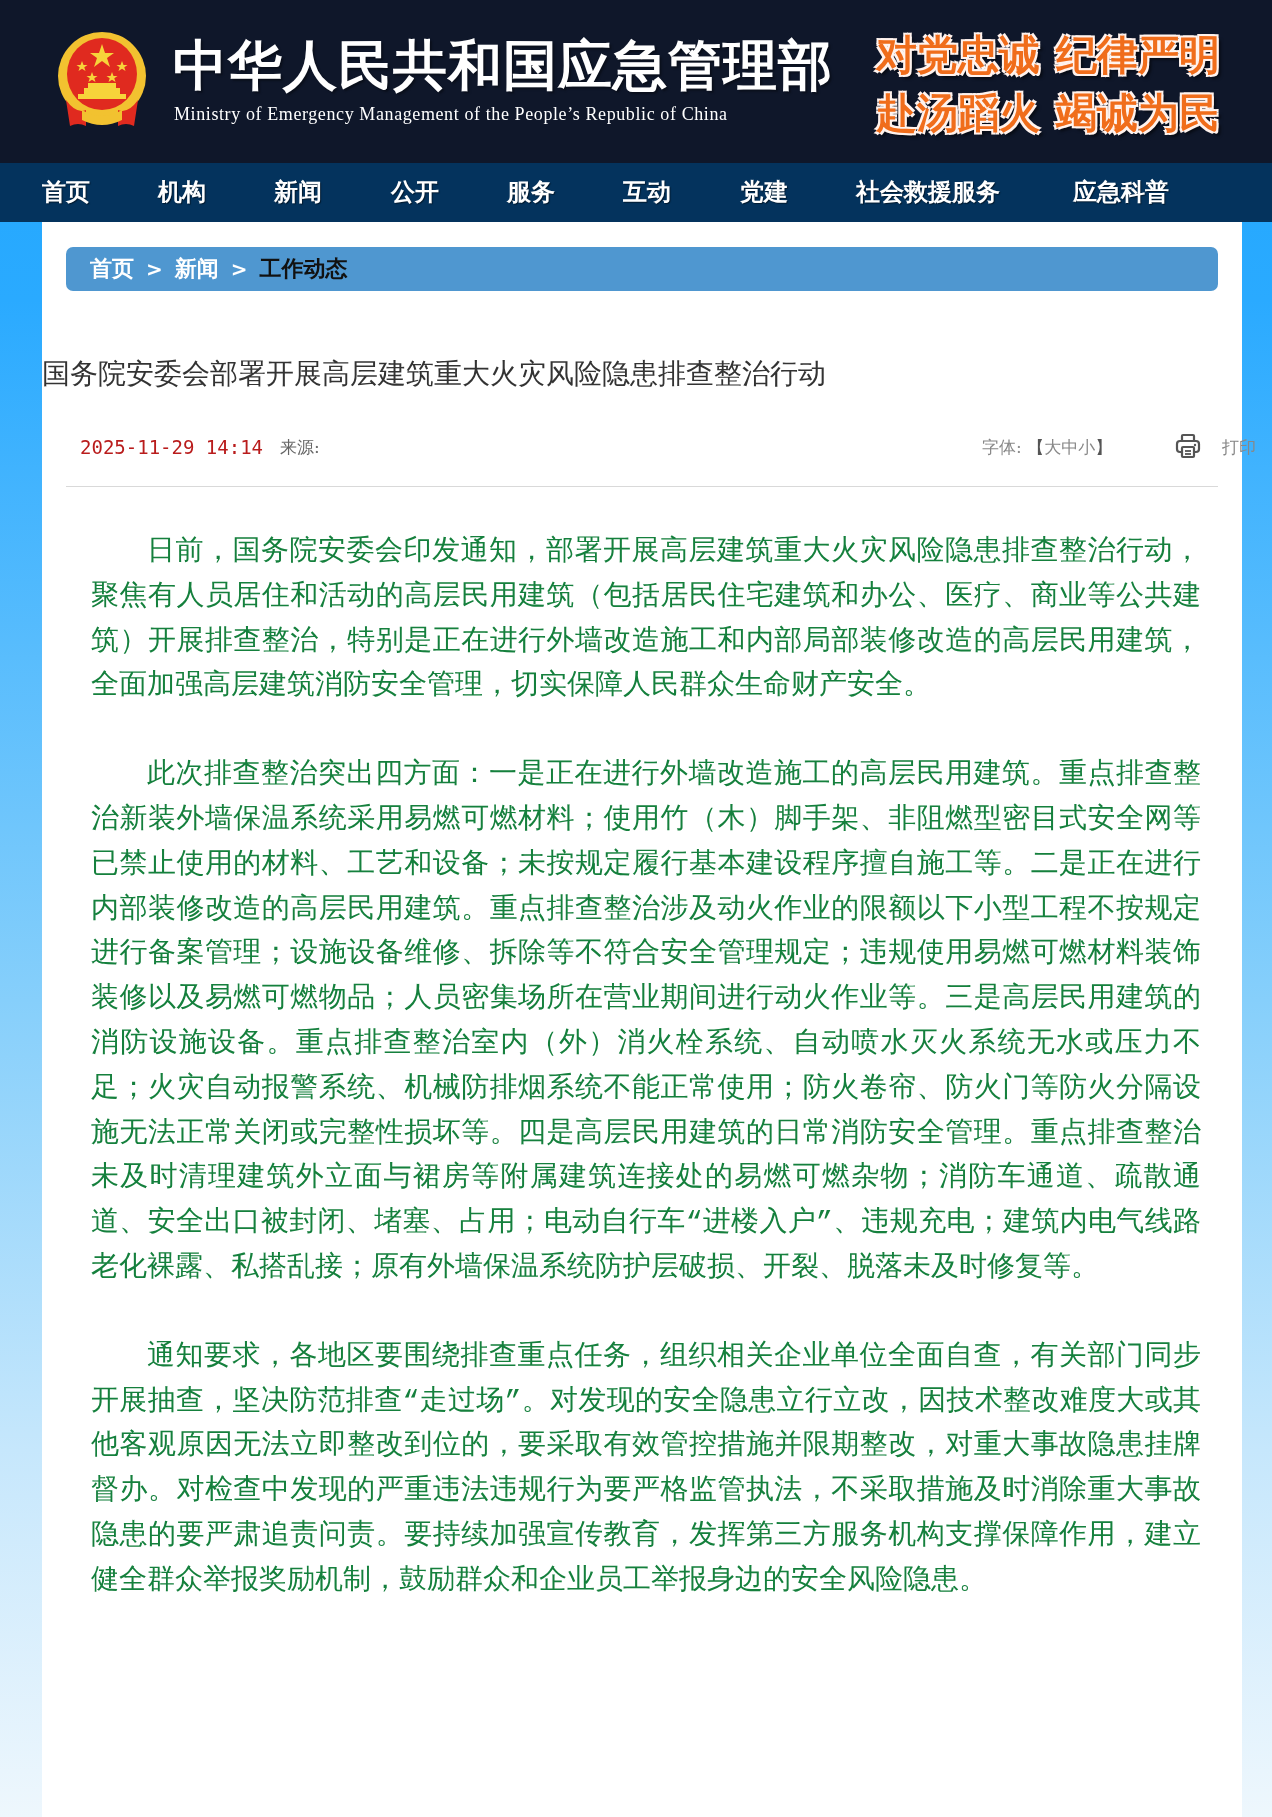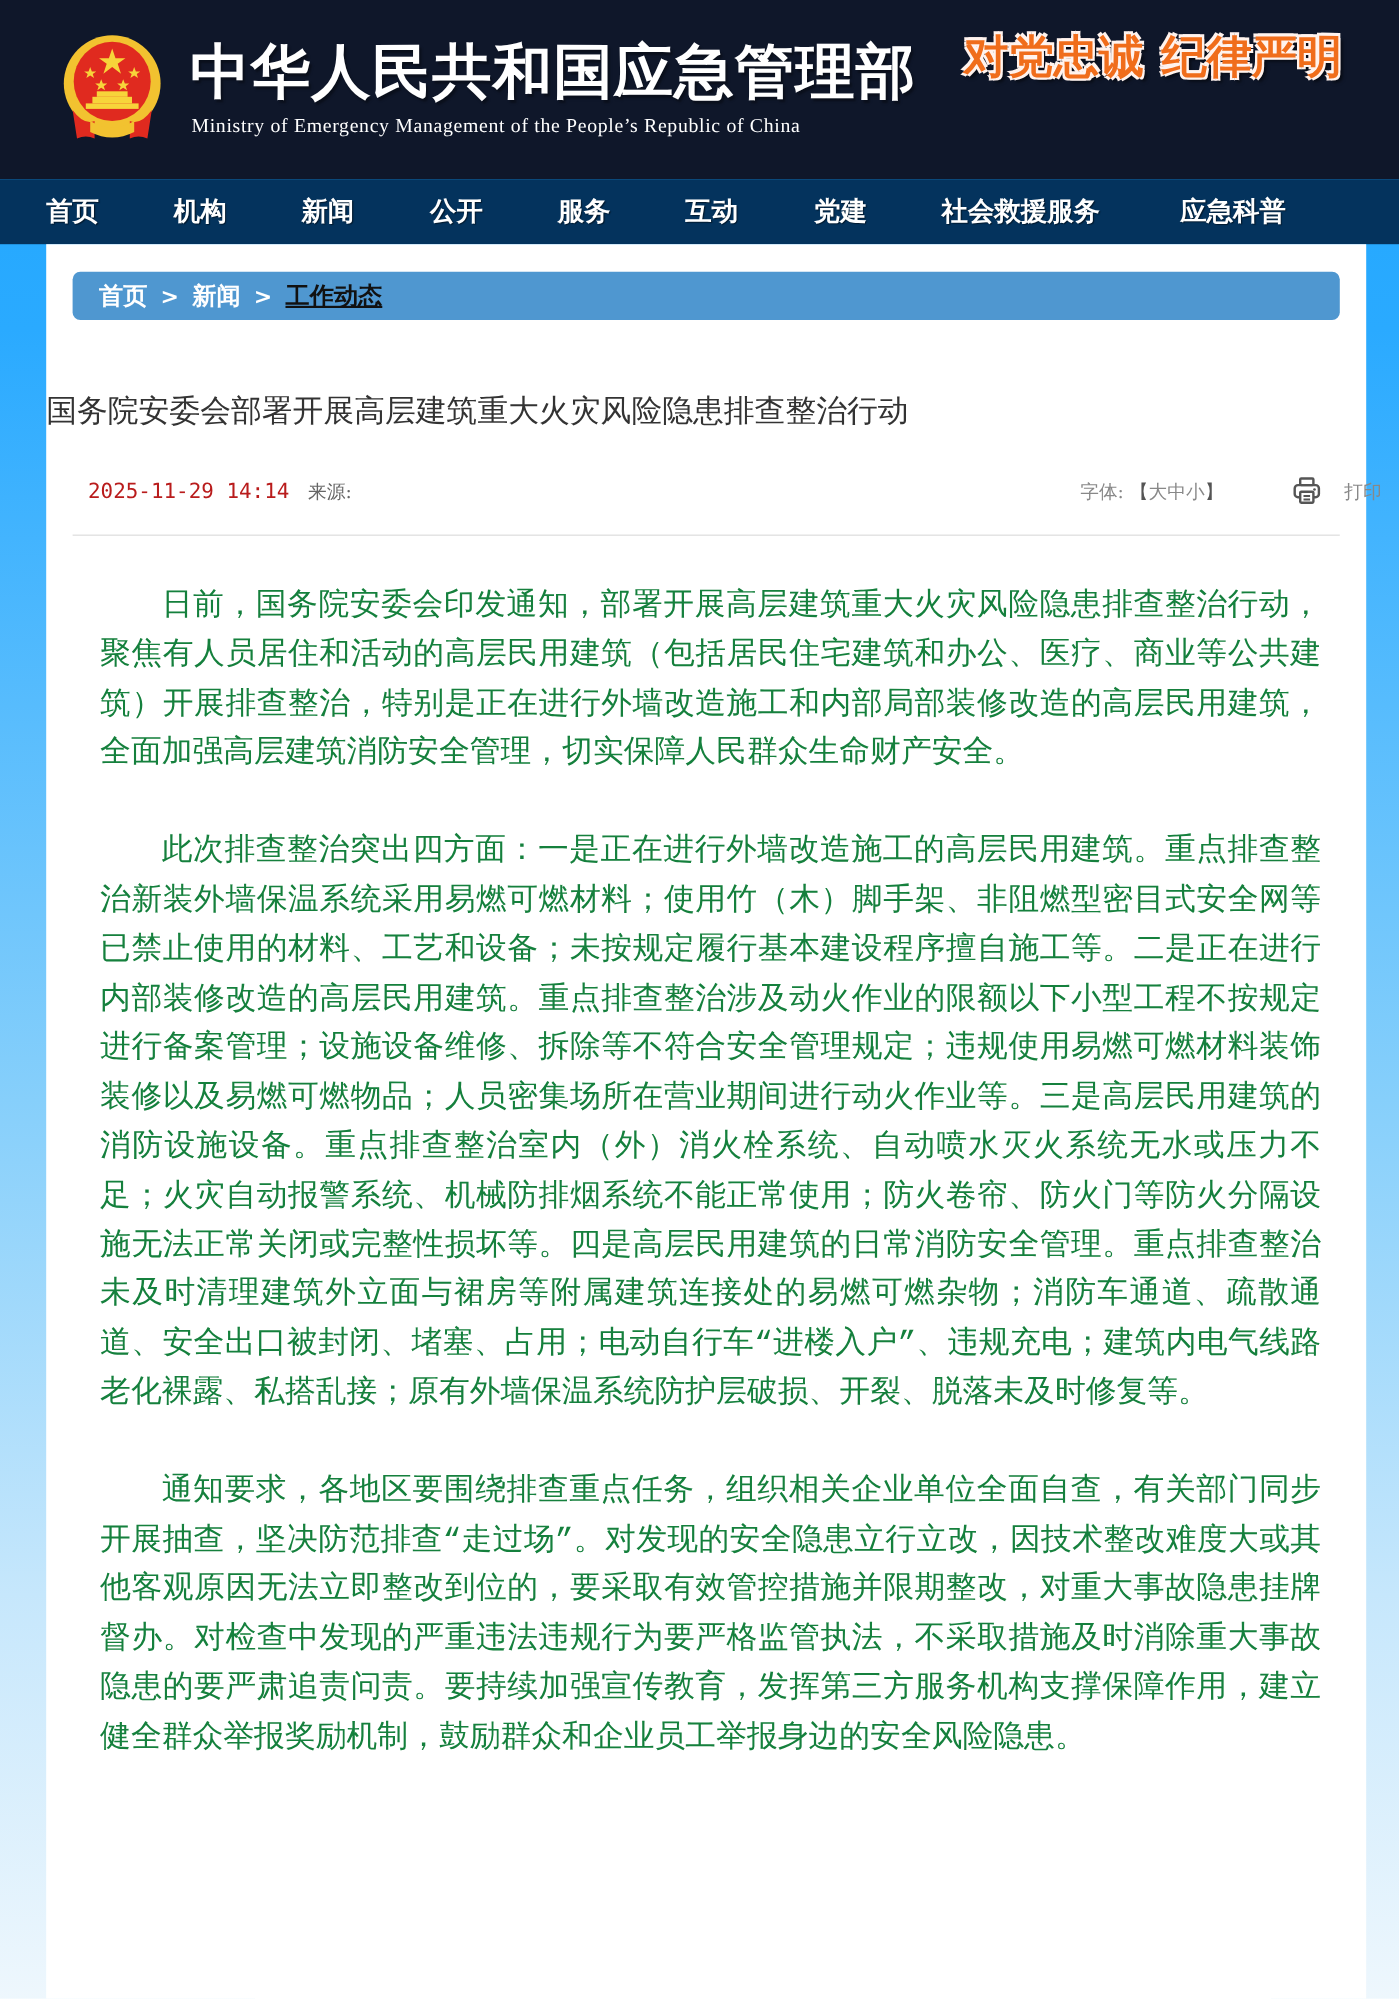--- a/index.html
+++ b/index.html
@@ -25,21 +25,21 @@
   }
   .site-subtitle {
     position: absolute; left: 174px; top: 104px;
     font-size: 18px; color: #fff; letter-spacing: 0.6px;
     font-family: "Liberation Serif", "DejaVu Serif", serif;
     white-space: nowrap;
     text-align: right;
   }
   .slogan {
     position: absolute; left: 876px; top: 26px;
-    font-family: Liberation Mono, monospace;
+    font-family: Liberation Sans, sans-serif;
     font-size: 41px; font-weight: bold; line-height: 58px;
     color: #f06d1b;
     text-shadow: -2px -2px 0 #fff3ee, 2px -2px 0 #fff3ee, -2px 2px 0 #fff3ee, 2px 2px 0 #fff3ee, 4px 4px 3px rgba(0,0,0,0.55);
     white-space: nowrap;
   }
   .slogan div span { margin-right: 16px; }
   .nav {
     position: absolute; left: 0; top: 163px; width: 1272px; height: 59px;
     background: #04335d;
   }
@@ -54,21 +54,21 @@
     background: #fff;
   }
   .breadcrumb {
     position: absolute; left: 24px; top: 25px; width: 1152px; height: 44px;
     background: #4f97d0; border-radius: 7px;
     font-size: 22px; font-weight: bold; line-height: 44px;
     padding-left: 24px; white-space: nowrap;
   }
   .crumb { color: #fff; cursor: pointer; }
   .crumb-sep { color: #fff; margin: 0 12px; font-size: 20px; }
-  .crumb.current { color: #111; cursor: default; text-decoration: underline; }
+  .crumb.current { color: #111; cursor: default; }
   .article-title {
     position: absolute; left: 0; top: 133px; width: 1200px; text-align: left;
     font-size: 28px; color: #333; white-space: nowrap;
   }
   .meta {
     position: absolute; left: 24px; top: 214px; width: 1152px; height: 24px;
     font-size: 17px; color: #666;
   }
   .meta .date { position: absolute; left: 14px; top: 0; font-family: "DejaVu Sans Mono", "Liberation Mono", monospace; font-size: 19px; color: #b91c1c; }
   .meta .source { position: absolute; left: 214px; top: 0; font-family: "DejaVu Serif", serif; color: #666; }
@@ -106,20 +106,23 @@
     <path d="M10,70 Q20,84 30,80 L30,96 Q22,92 14,96 Z" fill="#e02a1f"></path>
     <path d="M82,70 Q72,84 62,80 L62,96 Q70,92 78,96 Z" fill="#e02a1f"></path>
     <path d="M26,80 Q46,92 66,80 L66,90 Q46,100 26,90 Z" fill="#f2c230"></path>
   </svg>
   <div class="site-title">中华人民共和国应急管理部</div>
   <div class="site-subtitle">Ministry of Emergency Management of the People’s Republic of China</div>
   <div class="slogan">
     <div>
       <span>对党忠诚</span><span>纪律严明</span>
     </div>
+    <div>
+      <span>赴汤蹈火</span><span>竭诚为民</span>
+    </div>
   </div>
 </div>
 
 <div class="nav">
   <a class="nav-item" style="left:42px">首页</a>
   <a class="nav-item" style="left:158px">机构</a>
   <a class="nav-item" style="left:274px">新闻</a>
   <a class="nav-item" style="left:391px">公开</a>
   <a class="nav-item" style="left:507px">服务</a>
   <a class="nav-item" style="left:623px">互动</a>

